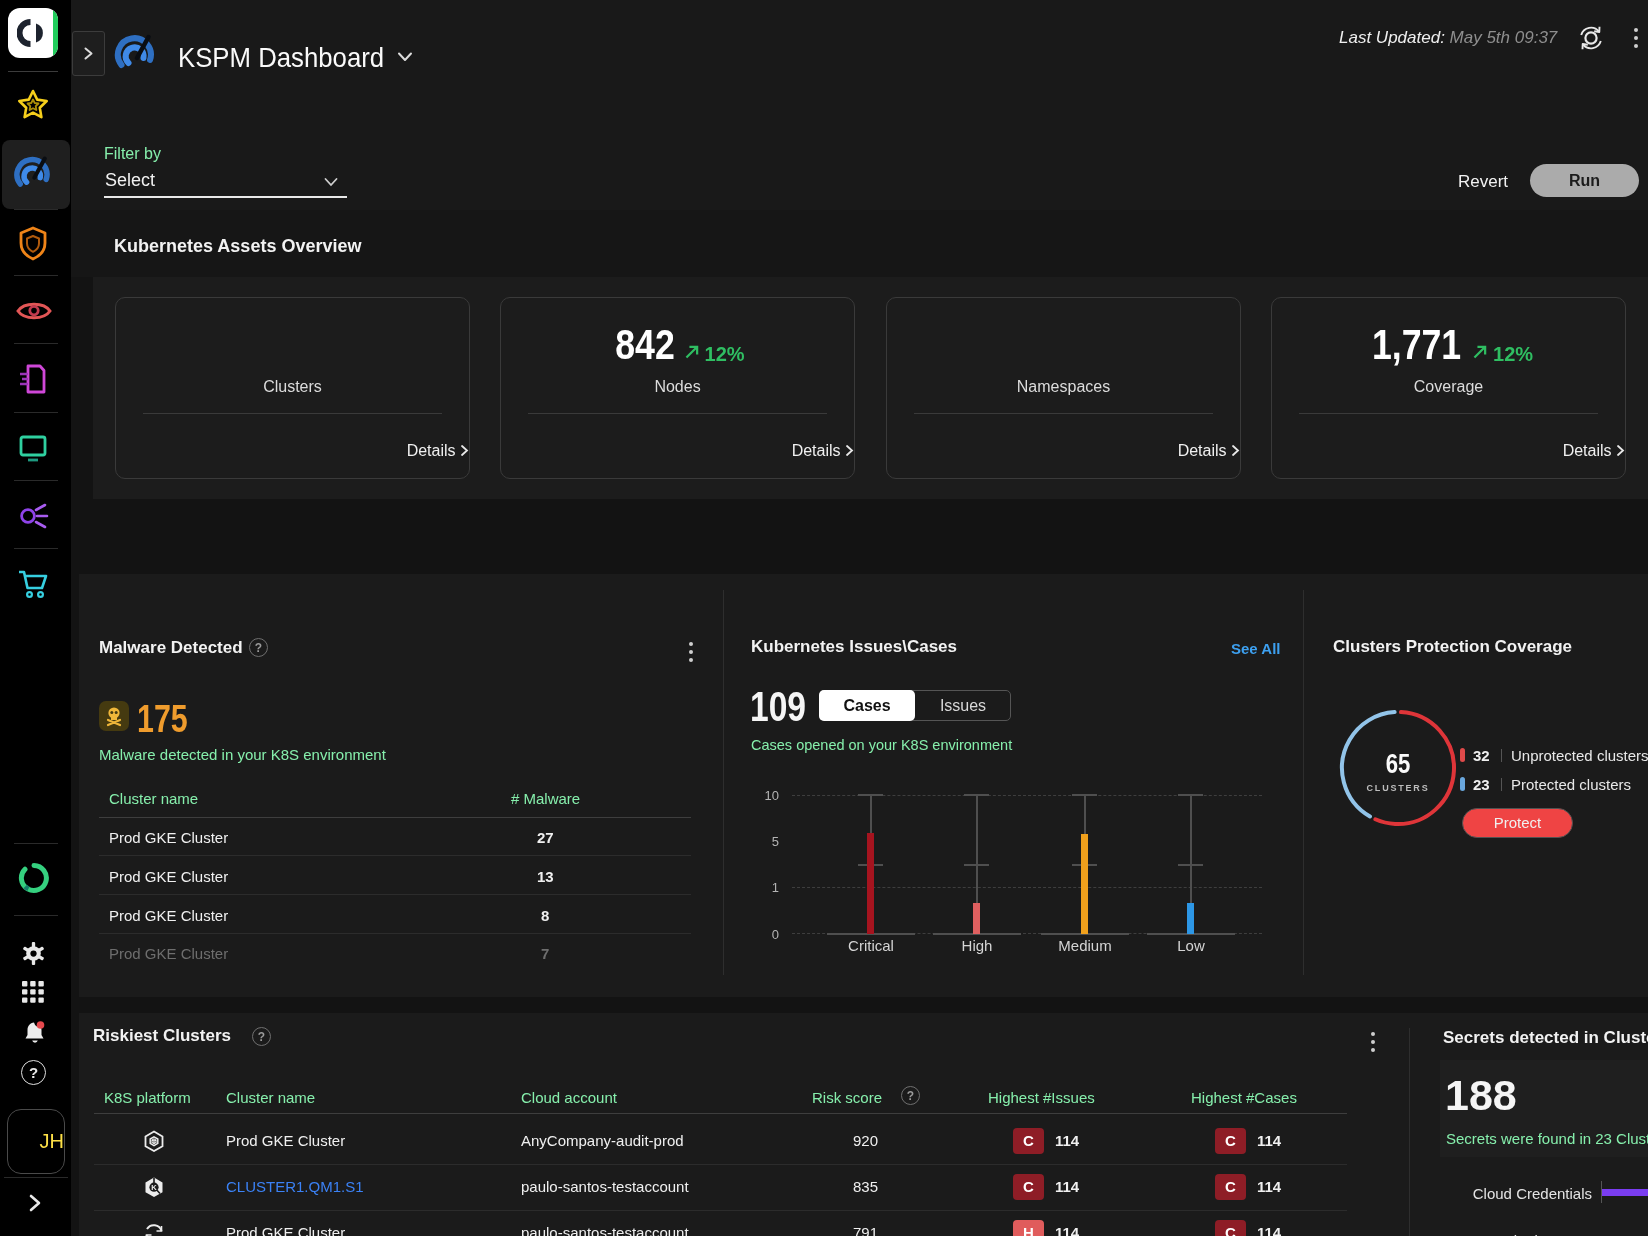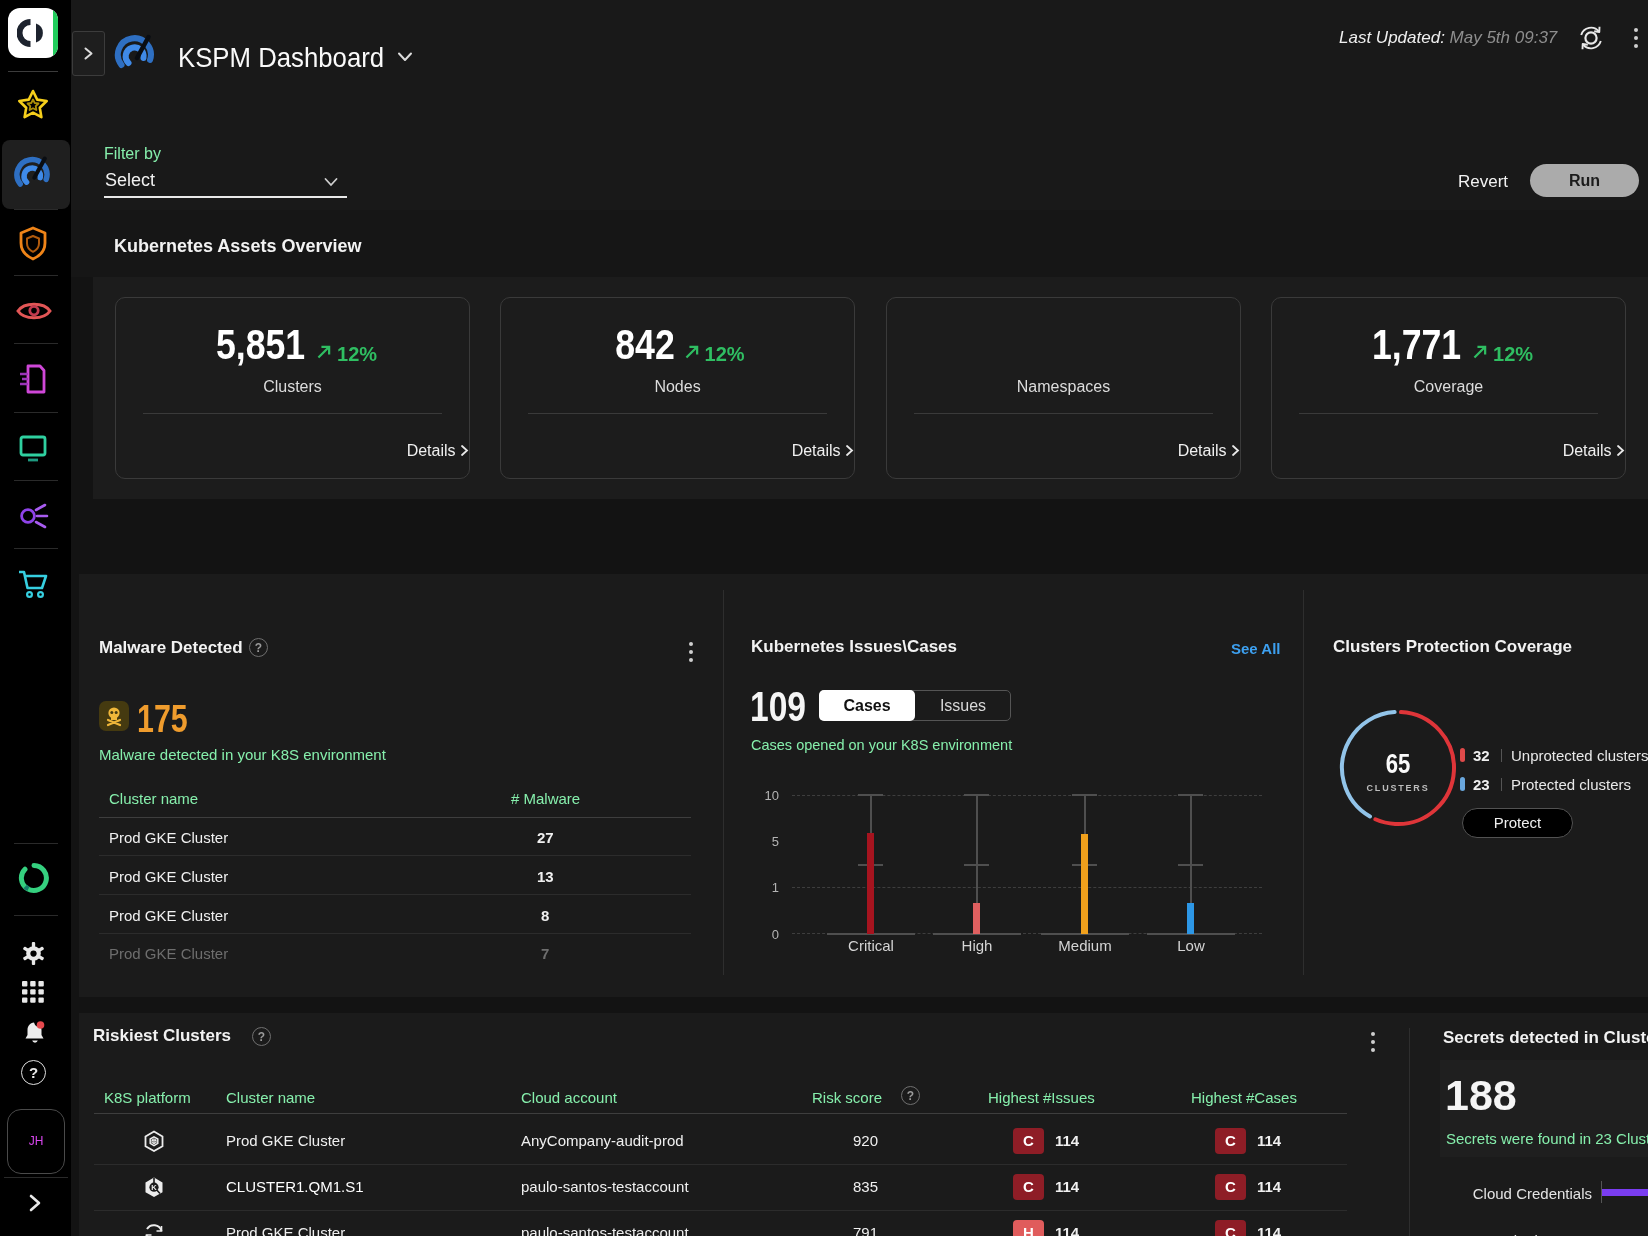--- a/index.html
+++ b/index.html
@@ -136,21 +136,21 @@
   </svg>
 
   <svg class="abs" style="left:21px;top:1018px" width="28" height="28" viewBox="0 0 28 28">
     <path fill="#ececec" d="M13 4.5 C9 5 6.5 8 6.5 12 v5 l-2 3.5 h18 l-2-3.5 v-5 c0-1 -.2-2 -.6-2.8 a6.5 6.5 0 0 1-6.9-4.7z"></path>
     <path fill="#ececec" d="M11.2 22.5 a2.9 2.9 0 0 0 5.6 0z"></path>
     <circle cx="19.5" cy="7" r="3.8" fill="#e5484d"></circle>
   </svg>
 
   <div class="abs" style="left:21px;top:1060px;width:23px;height:23px;border:1.6px solid #e0e0e0;border-radius:50%;color:#e8e8e8;font-size:15px;font-weight:bold;text-align:center;line-height:23px">?</div>
 
-  <div class="abs" style="left:7px;top:1109px;width:56px;height:63px;border:1.5px solid #4a4a4a;border-radius:14px;color:#d946ef;font-size:12px;text-align:center;line-height:63px">JH</div>
+  <div class="abs" style="left:7px;top:1109px;width:56px;height:63px;border:1.5px solid #4a4a4a;border-radius:14px;color:#fde047;font-size:20px;text-align:right;line-height:63px">JH</div>
   <div class="abs" style="left:4px;top:1177px;width:64px;height:1px;background:#2a2a2a"></div>
   <svg class="abs" style="left:25px;top:1193px" width="20" height="20" viewBox="0 0 20 20">
     <path d="M6 3 L14 10 L6 17" fill="none" stroke="#e8e8e8" stroke-width="2.6" stroke-linecap="round" stroke-linejoin="round"></path>
   </svg>
 </div>
 
 <div id="header">
 
   <div class="abs" style="left:72px;top:31px;width:31px;height:43px;border:1px solid #3c3c3c;border-radius:3px;background:#1e1e1e">
     <svg class="abs" style="left:9px;top:15px" width="13" height="13" viewBox="0 0 13 13">
@@ -191,23 +191,20 @@
   <div class="abs" style="left:104px;top:196px;width:243px;height:2px;background:#e8e8e8"></div>
 
   <div class="abs" style="left:1458px;top:172px;font-size:17px;color:#f2f2f2">Revert</div>
   <div class="abs" style="left:1530px;top:164px;width:109px;height:33px;background:#ababab;border-radius:17px;color:#1c1c1c;font-size:16px;font-weight:bold;text-align:center;line-height:33px">Run</div>
 
   <div class="abs ttl" style="left:114px;top:236px;font-size:18px">Kubernetes Assets Overview</div>
 </div>
 
 <div id="cards">
   <div class="card" style="left:115px">
-    <div class="num"><span class="big">5,851</span><svg class="arr" width="18" height="18" viewBox="0 0 21 21">
-          <path d="M4 17 L16 5 M7.5 4.5 H16.5 V13.5" fill="none" stroke="#2fbe62" stroke-width="2.6"></path>
-        </svg><span class="pct">12%</span></div>
     <div class="lbl">Clusters</div>
     <div class="cdiv"></div>
     <div class="det">Details <svg width="9" height="13" viewBox="0 0 9 13" style="vertical-align:-1px">
           <path d="M2 2 L7 6.5 L2 11" fill="none" stroke="#e8e8e8" stroke-width="1.8" stroke-linecap="round"></path>
         </svg></div>
   </div>
   <div class="card" style="left:500px">
     <div class="num"><span class="big">842</span><svg class="arr" width="18" height="18" viewBox="0 0 21 21">
           <path d="M4 17 L16 5 M7.5 4.5 H16.5 V13.5" fill="none" stroke="#2fbe62" stroke-width="2.6"></path>
         </svg><span class="pct">12%</span></div>
@@ -326,21 +323,21 @@
   <div class="abs" style="left:1338px;top:751px;width:120px;text-align:center;font-size:27px;line-height:27px;font-weight:bold;color:#fafafa"><span style="display:inline-block;transform:scaleX(0.82)">65</span></div>
   <div class="abs" style="left:1338px;top:783px;width:120px;text-align:center;font-size:9px;font-weight:bold;letter-spacing:1.8px;color:#bdbdbd">CLUSTERS</div>
   <div class="abs" style="left:1460px;top:748px;width:5px;height:14px;border-radius:3px;background:#df4a4a"></div>
   <div class="abs" style="left:1473px;top:747px;font-size:15px;font-weight:bold;color:#f0f0f0">32</div>
   <div class="abs" style="left:1501px;top:749px;width:1px;height:13px;background:#555"></div>
   <div class="abs" style="left:1511px;top:747px;font-size:15px;color:#e8e8e8;white-space:nowrap">Unprotected clusters</div>
   <div class="abs" style="left:1460px;top:777px;width:5px;height:14px;border-radius:3px;background:#6aa7dd"></div>
   <div class="abs" style="left:1473px;top:776px;font-size:15px;font-weight:bold;color:#f0f0f0">23</div>
   <div class="abs" style="left:1501px;top:778px;width:1px;height:13px;background:#555"></div>
   <div class="abs" style="left:1511px;top:776px;font-size:15px;color:#e8e8e8;white-space:nowrap">Protected clusters</div>
-  <div class="abs" style="left:1462px;top:808px;width:111px;height:30px;border:1px solid #525252;border-radius:16px;box-sizing:border-box;background:#000000;color:#f0f0f0;font-size:15px;text-align:center;line-height:28px">Protect</div>
+  <div class="abs" style="left:1462px;top:808px;width:111px;height:30px;border:1px solid #525252;border-radius:16px;box-sizing:border-box;background:#ef4444;color:#f0f0f0;font-size:15px;text-align:center;line-height:28px">Protect</div>
 </div>
 
 <div id="bottomband">
   <div class="abs ttl" style="left:93px;top:1026px">Riskiest Clusters</div>
   <span class="qm abs" style="left:252px;top:1027px">?</span>
   <div class="kebab abs" style="left:1369px;top:1028px;width:8px">
       <i></i>
       <i></i>
       <i></i>
     </div>
@@ -367,21 +364,21 @@
   <div class="abs bdg" style="left:1215px;top:1128px;background:#8e1d26">C</div>
   <div class="abs" style="left:1257px;top:1132px;font-size:15px;font-weight:bold;color:#f0f0f0">114</div>
   <div class="abs" style="left:94px;top:1164px;width:1253px;height:1px;background:#2c2c2c"></div>
 
   <svg class="abs" style="left:143px;top:1176px" width="22" height="22" viewBox="0 0 22 22">
     <path d="M11 1.5 L19.5 6.4 V16.2 L11 21 L2.5 16.2 V6.4 Z" fill="#ececec" stroke="none"></path>
     <circle cx="11" cy="11.2" r="4.6" fill="#1b1b1b"></circle>
     <path d="M11 2 V7 M17 17.5 L13.8 14" stroke="#1b1b1b" stroke-width="1.6"></path>
     <text x="11" y="14" font-size="7.5" font-weight="bold" fill="#ececec" text-anchor="middle" font-family="Liberation Sans,sans-serif">K</text>
   </svg>
-  <div class="abs" style="left:226px;top:1178px;font-size:15px;color:#ffffff">CLUSTER1.QM1.S1</div>
+  <div class="abs" style="left:226px;top:1178px;font-size:15px;color:#3b82f6">CLUSTER1.QM1.S1</div>
   <div class="abs" style="left:521px;top:1178px;font-size:15px;color:#f0f0f0">paulo-santos-testaccount</div>
   <div class="abs" style="left:853px;top:1178px;font-size:15px;color:#f0f0f0">835</div>
   <div class="abs bdg" style="left:1013px;top:1174px;background:#8e1d26">C</div>
   <div class="abs" style="left:1055px;top:1178px;font-size:15px;font-weight:bold;color:#f0f0f0">114</div>
   <div class="abs bdg" style="left:1215px;top:1174px;background:#8e1d26">C</div>
   <div class="abs" style="left:1257px;top:1178px;font-size:15px;font-weight:bold;color:#f0f0f0">114</div>
   <div class="abs" style="left:94px;top:1210px;width:1253px;height:1px;background:#2c2c2c"></div>
 
   <svg class="abs" style="left:143px;top:1222px" width="22" height="22" viewBox="0 0 22 22">
     <path d="M4 7 A 8 8 0 0 1 18.5 9" fill="none" stroke="#ececec" stroke-width="2"></path>

